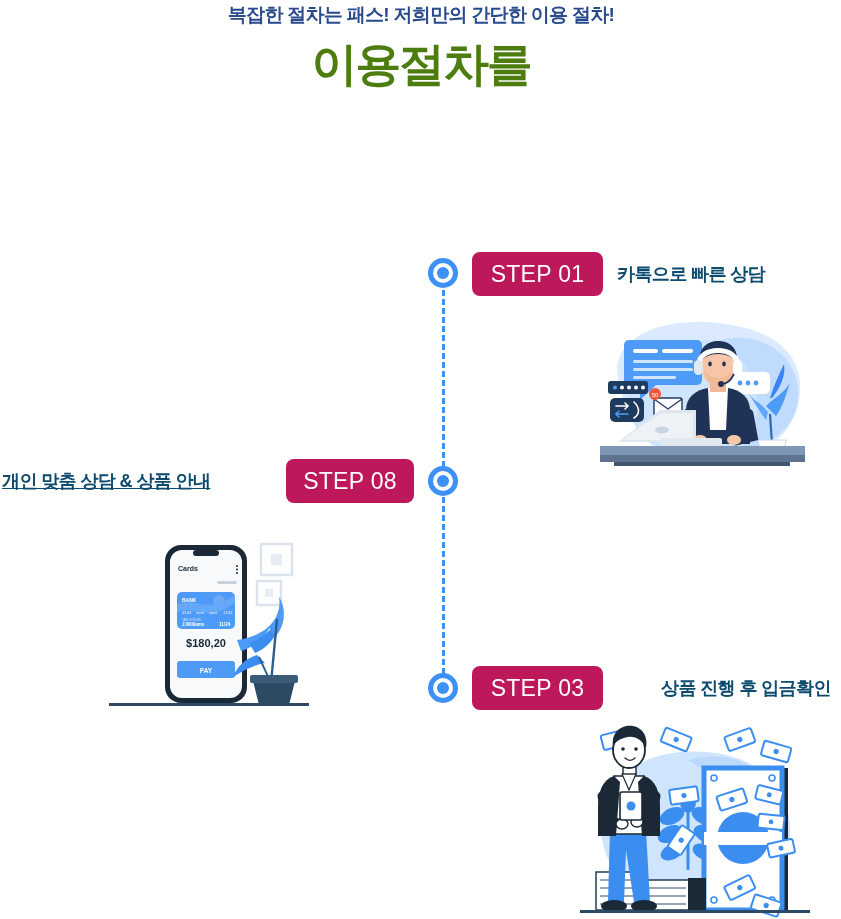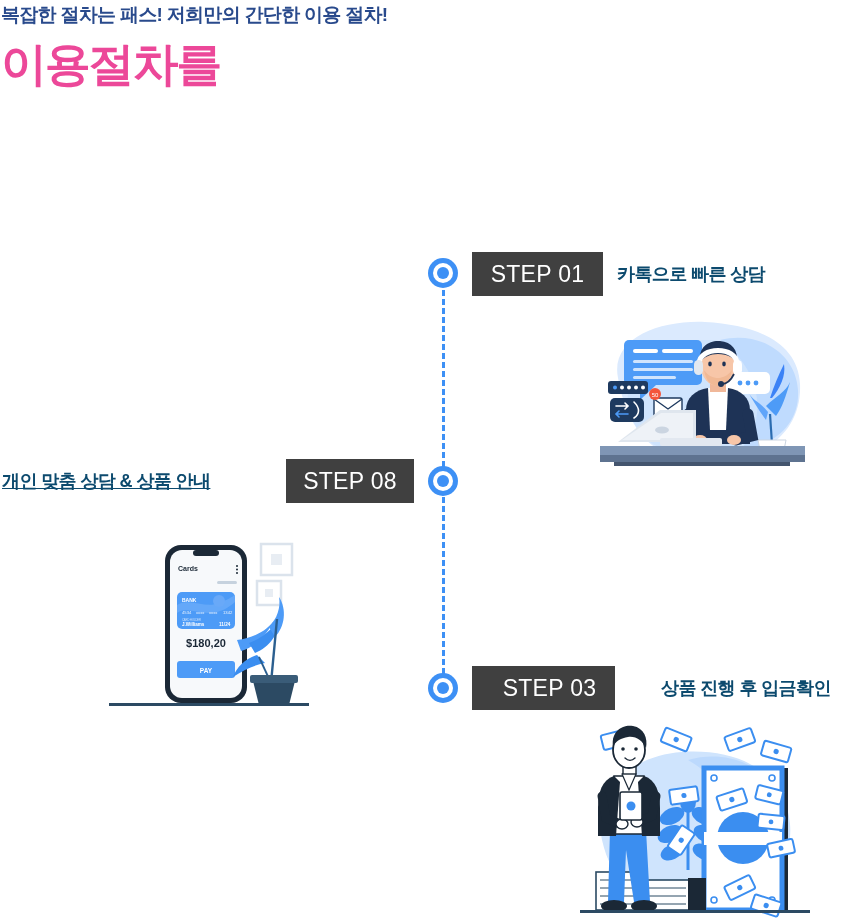--- a/index.html
+++ b/index.html
@@ -15,35 +15,36 @@
     font-family: "Liberation Sans", "DejaVu Sans", sans-serif;
     color: #000;
   }
 
   
   #header {
     position: absolute;
     left: 0px;
     top: 0px;
     width: 841px;
+    text-align: center;
   }
   #kicker {
     font-size: 19px;
     font-weight: bold;
     color: #294a8c;
     letter-spacing: -0.7px;
     line-height: 30px;
     padding-left: 1px;
     white-space: nowrap;
   }
   #headline {
     margin-top: 8px;
     font-size: 46px;
     font-weight: bold;
-    color: #ec4899;
+    color: #4d7c0f;
     letter-spacing: -2.2px;
     line-height: 52px;
     padding-left: 1px;
   }
   #headline .line { display: block; white-space: nowrap; }
 
   
   #timeline-line {
     position: absolute;
     left: 442px;
@@ -77,22 +78,22 @@
     width: 12px;
     height: 12px;
     border-radius: 50%;
     background: #3d90f5;
   }
 
   
   .badge {
     position: absolute;
     height: 44px;
-    border-radius: 0;
-    background: #404040;
+    border-radius: 8px;
+    background: #be185d;
     color: #ffffff;
     font-size: 23px;
     letter-spacing: 0.3px;
     display: flex;
     align-items: center;
     justify-content: center;
     z-index: 2;
   }
   .step-label {
     position: absolute;
@@ -299,21 +300,21 @@
 
     <rect x="0" y="168" width="200" height="3" fill="#2c4a63"></rect>
   </svg>
 </div>
 
 <div class="node" style="left:428px; top:673px;">
   <div class="ring">
     <div class="dot"></div>
   </div>
 </div>
-<div class="badge" style="left:472px; top:666px; width:131px;padding-left:12px;">STEP 03</div>
+<div class="badge" style="left:472px; top:666px; width:131px;">STEP 03</div>
 <div class="step-label" style="left:617px; top:666px;margin-left:44px;">상품  진행 후 입금확인</div>
 
 <div class="illus" id="illus-3">
   <svg width="230" height="199" viewBox="0 0 230 199" xmlns="http://www.w3.org/2000/svg">
 
     <path d="M22 120 C12 72 48 36 102 32 C164 28 206 56 210 104 C214 150 178 176 116 178 C56 180 32 164 22 120 Z" fill="#cfe4fd"></path>
     <path d="M108 40 C150 28 196 48 204 92 C212 132 186 164 136 168 C170 130 160 70 108 40 Z" fill="#bcd9fd"></path>
 
     <g fill="#3b8ef0">
       <path d="M108 150 L108 84" stroke="#3b8ef0" stroke-width="3" fill="none"></path>

